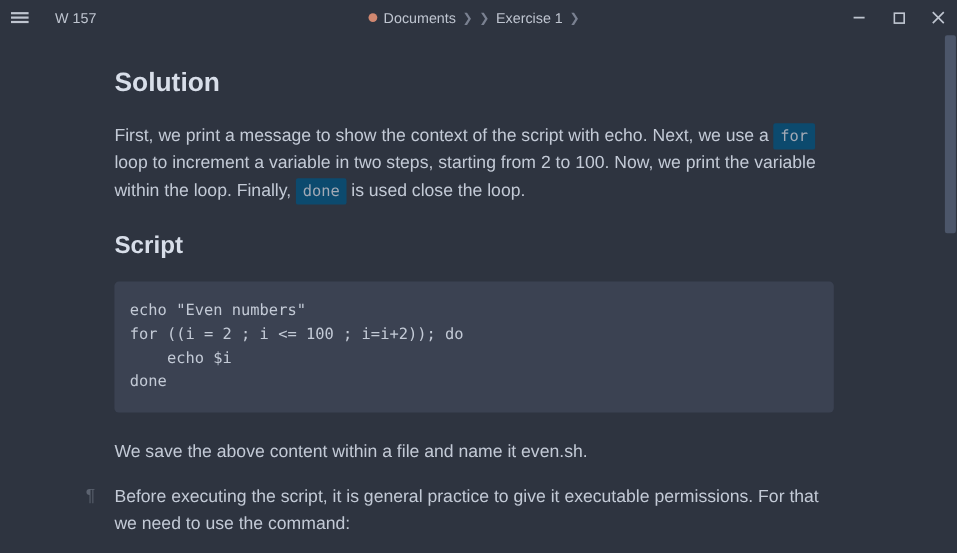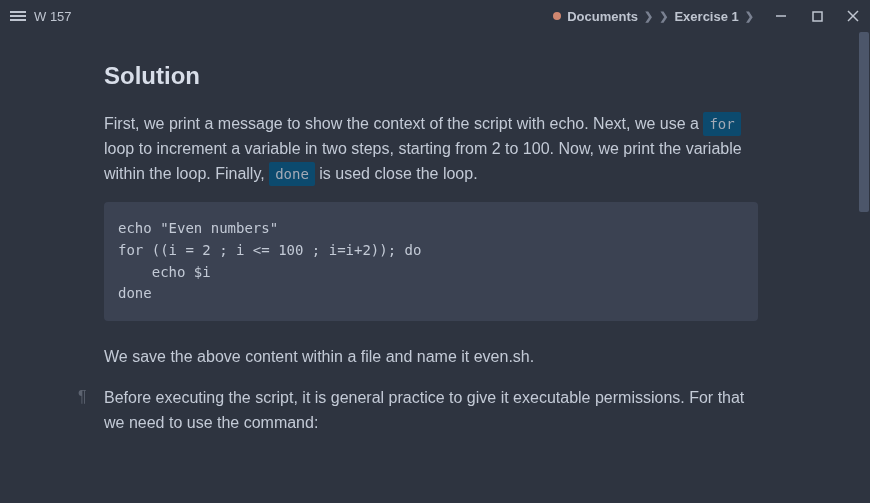--- a/index.html
+++ b/index.html
@@ -12,43 +12,43 @@
   overflow: hidden;
   position: relative;
 }
 .titlebar {
   height: 32px;
   display: flex;
   align-items: center;
   padding: 0 10px;
   font-size: 13px;
   color: #bfc5d0;
+  gap: 16px;
 }
 .hamburger {
   width: 16px;
   height: 16px;
   display: flex;
   flex-direction: column;
   justify-content: space-around;
   margin-right: 8px;
   padding: 2px 0;
 }
 .hamburger span {
   height: 1.5px;
   background: #bfc5d0;
   width: 100%;
 }
 .win-title { margin-right: 20px; }
 .breadcrumb {
   flex: 1;
   display: flex;
   align-items: center;
-  justify-content: flex-end;
+  justify-content: center;
   gap: 6px;
-  font-weight: bold;
 }
 .dot {
   width: 8px;
   height: 8px;
   border-radius: 50%;
   background: #d08770;
   flex-shrink: 0;
 }
 .crumb { color: #bfc5d0; white-space: nowrap; }
 .chev { color: #7a8191; font-size: 11px; }
@@ -180,20 +180,21 @@
     </div>
   </div>
 </div>
 
 <div class="content-wrap">
   <div class="content">
     <h1>Solution</h1>
     <p>
       <span>First, we print a message to show the context of the script with echo. Next, we use a </span><code class="inline">for</code><span> loop to increment a variable in two steps, starting from 2 to 100. Now, we print the variable within the loop. Finally, </span><code class="inline">done</code><span> is used close the loop.</span>
     </p>
+    <h2>Script</h2>
     <pre>echo "Even numbers"
 for ((i = 2 ; i &lt;= 100 ; i=i+2)); do
     echo $i
 done</pre>
     <p>We save the above content within a file and name it even.sh.</p>
     <div class="para-with-mark">
       <span class="pilcrow">¶</span>
       <p>Before executing the script, it is general practice to give it executable permissions. For that we need to use the command:</p>
     </div>
   </div>

